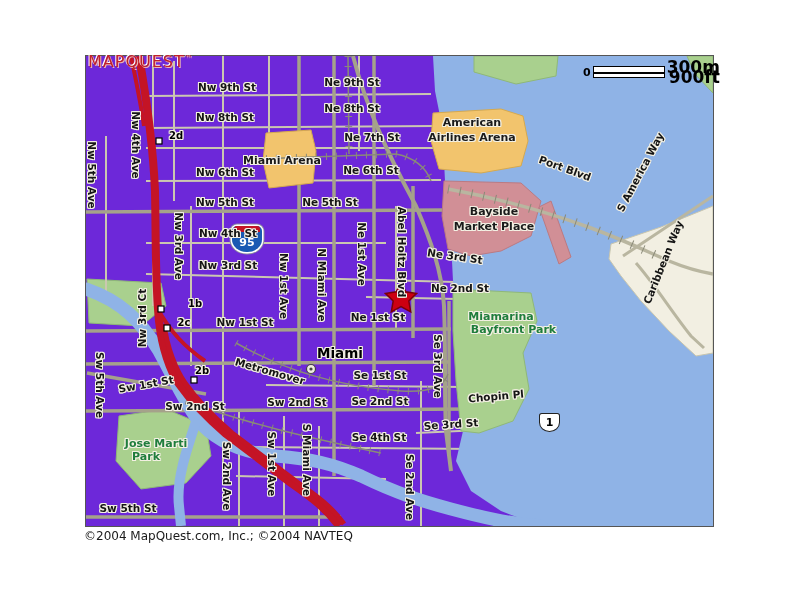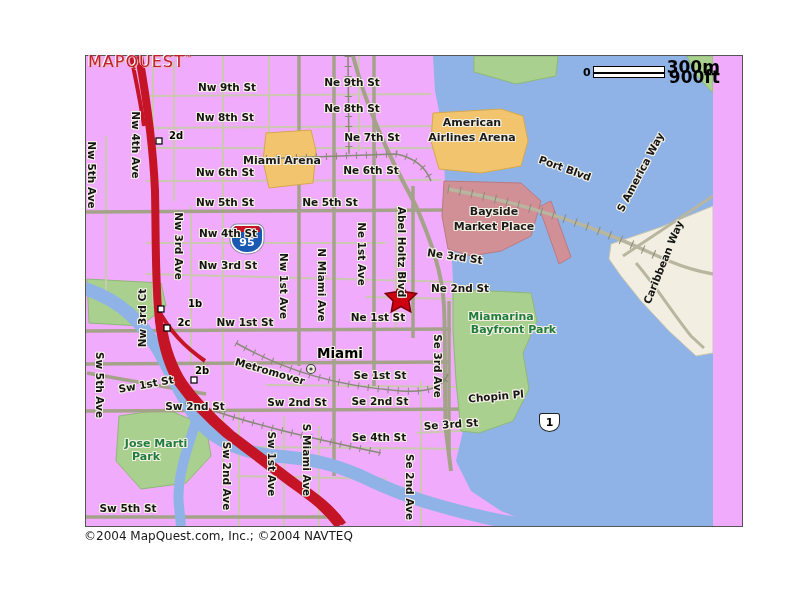--- a/index.html
+++ b/index.html
@@ -1,19 +1,19 @@
 <!DOCTYPE html>
 <html><head>
 <meta charset="utf-8">
 <style>
   html,body{margin:0;padding:0;background:#fff;}
   #page{position:relative;width:800px;height:600px;background:#ffffff;overflow:hidden;
         font-family:"DejaVu Sans","Liberation Sans",sans-serif;}
   #map{position:absolute;left:85px;top:55px;width:627px;height:470px;
-       background:#f0abfc;border:1px solid #555;box-sizing:content-box;padding-left:29px;}
+       background:#6d28d9;border:1px solid #555;box-sizing:content-box;}
   #map svg{position:absolute;left:0;top:0;}
   
   #labels{position:absolute;left:0;top:0;width:800px;height:576px;pointer-events:none;}
   .lb{position:absolute;white-space:nowrap;
       text-shadow:-1px -1px 0 #f3f0e3,1px -1px 0 #f3f0e3,-1px 1px 0 #f3f0e3,1px 1px 0 #f3f0e3,
                   0 -1px 0 #f3f0e3,0 1px 0 #f3f0e3,-1px 0 0 #f3f0e3,1px 0 0 #f3f0e3;}
   .lb-st{font-size:10.5px;font-weight:700;color:#151515;}
   .lb-city{font-size:13.5px;font-weight:700;color:#000;}
   .lb-place{font-size:11px;font-weight:700;color:#1a1a1a;}
   .lb-park{font-size:11px;font-weight:700;color:#1f7d3c;}

